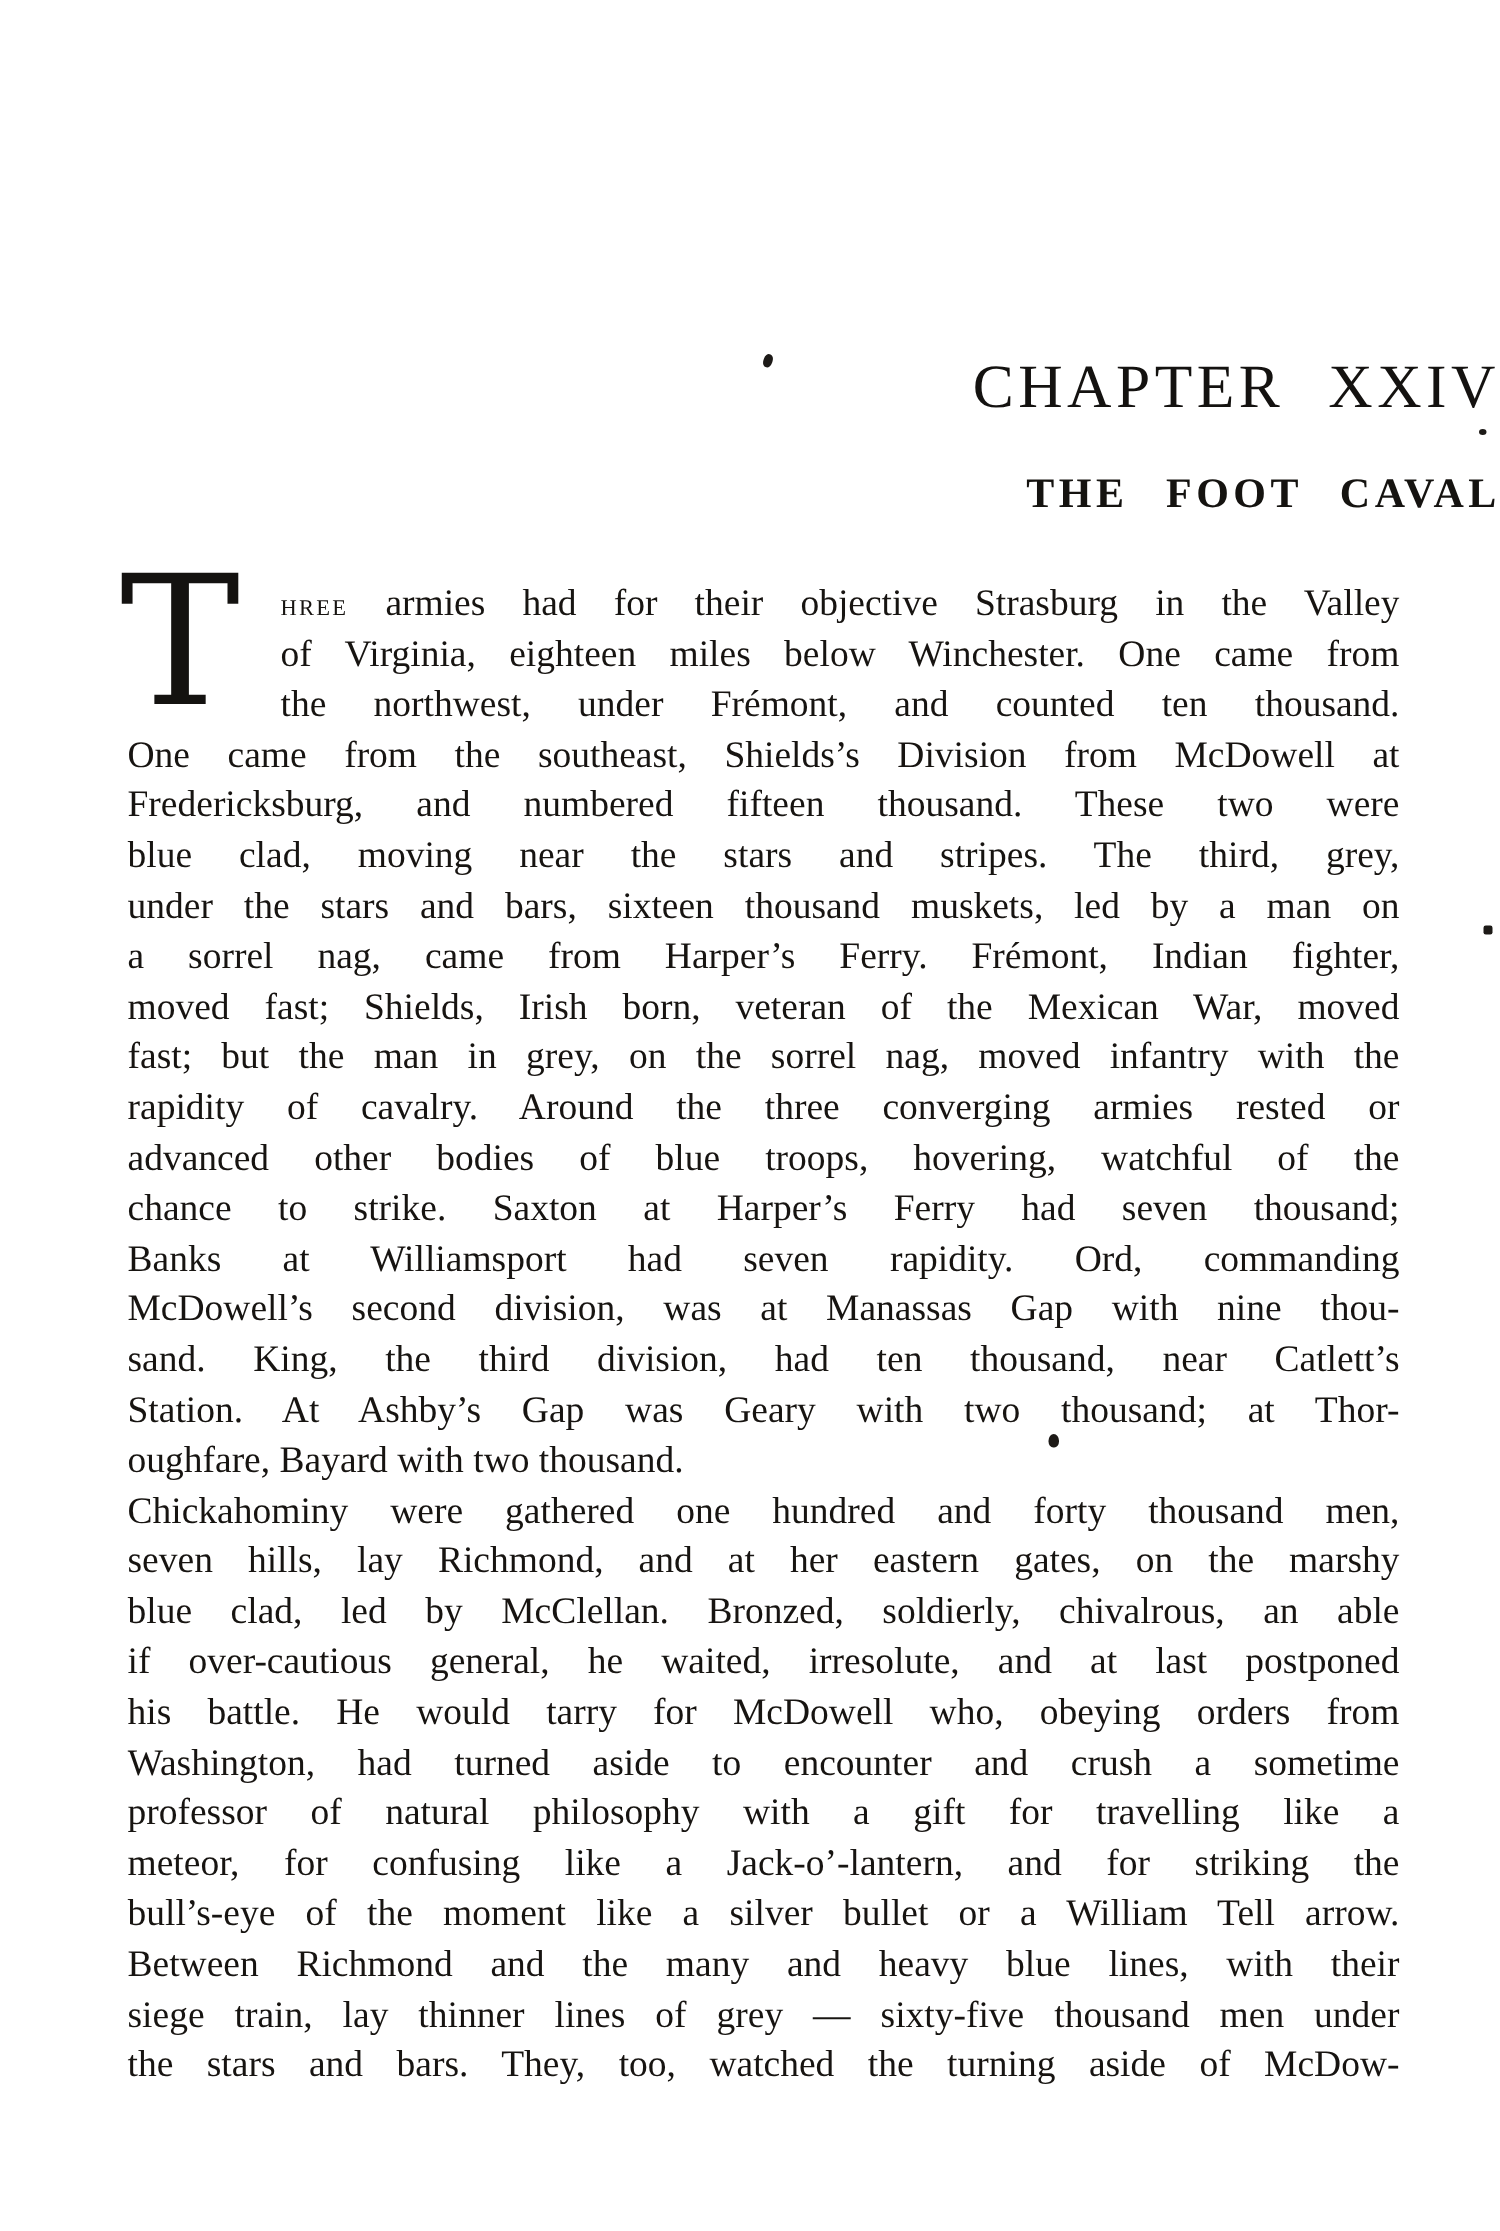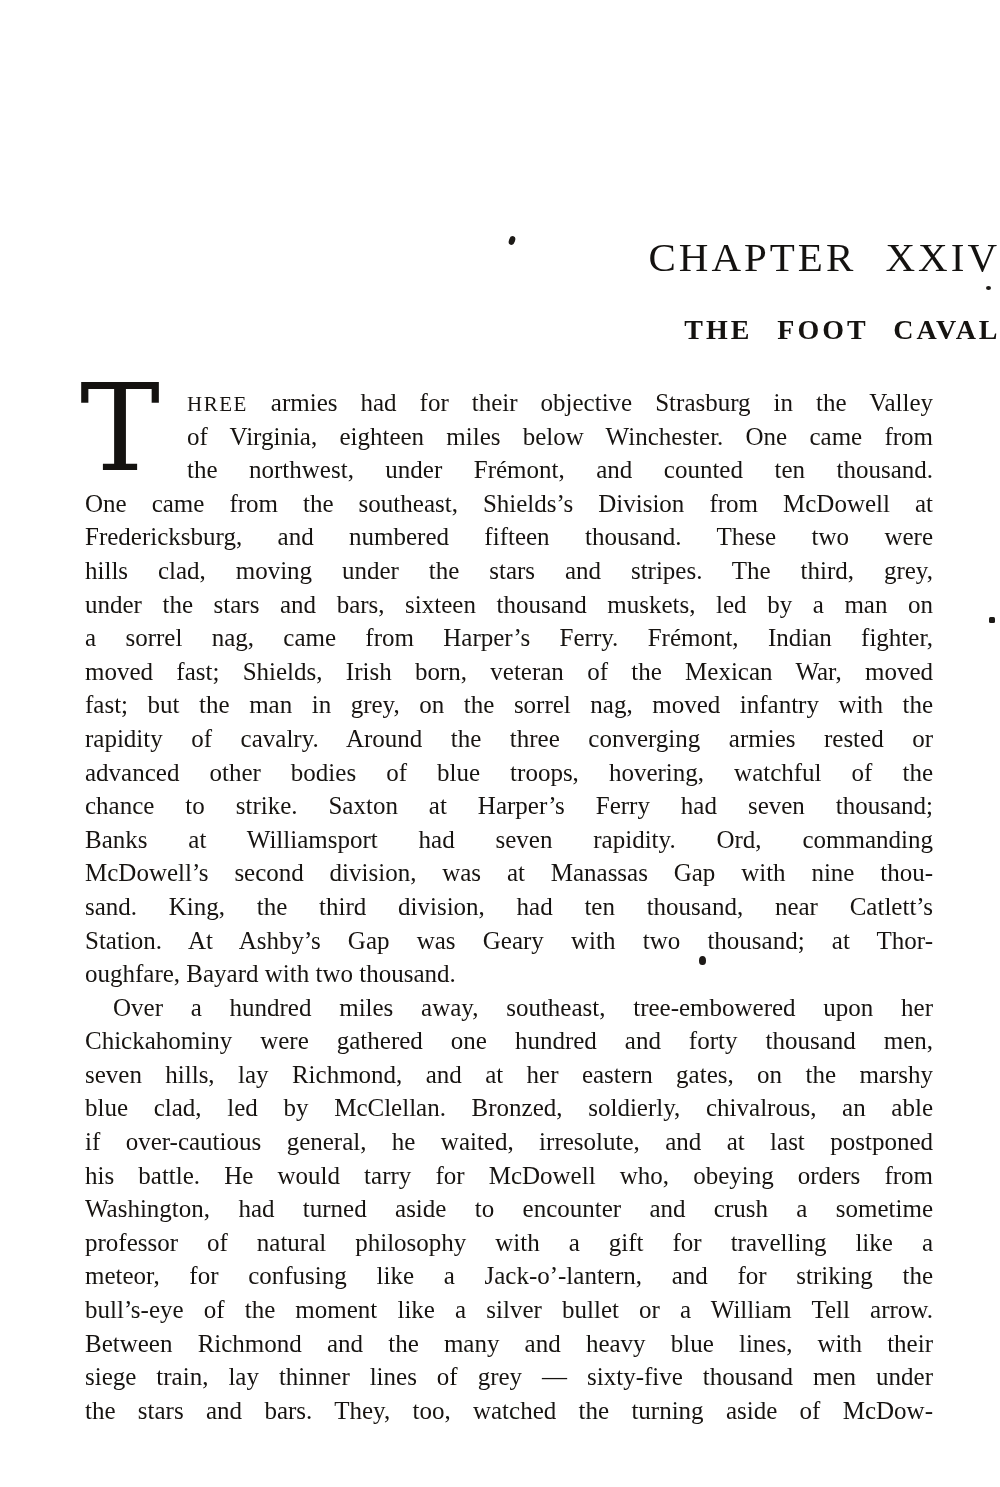--- a/index.html
+++ b/index.html
@@ -60,21 +60,21 @@
     position: absolute;
     left: -5px;
     top: -17px;
     font-family: "DejaVu Serif", serif;
     font-size: 120px;
     line-height: 1;
     font-weight: normal;
     color: #141210;
   }
   .sc {
-    font-size: 21px;
+    font-size: 15px;
     letter-spacing: 1.5px;
     margin-top: 28px;
   }
   .speck {
     position: absolute;
     background: #1d1a17;
     border-radius: 50%;
   }
   .speck.title-tick { left: 509px; top: 236px; width: 6px; height: 9px; border-radius: 45%; transform: rotate(18deg); }
   .speck.margin-dot-1 { left: 986px; top: 286px; width: 5px; height: 4px; }
@@ -90,35 +90,34 @@
   <div class="chapter-subtitle">THE FOOT CAVALRY</div>
 
   <div class="bodytext">
     <div class="dropcap">T</div>
 
     <div class="ln cap"><span class="sc">HREE</span> <span>armies had for their objective Strasburg in the Valley</span></div>
     <div class="ln cap">of Virginia, eighteen miles below Winchester. One came from</div>
     <div class="ln cap">the northwest, under Frémont, and counted ten thousand.</div>
     <div class="ln">One came from the southeast, Shields’s Division from McDowell at</div>
     <div class="ln">Fredericksburg, and numbered fifteen thousand.  These two were</div>
-    <div class="ln">hills clad, moving under the stars and stripes.  The third, grey,</div>
+    <div class="ln">blue clad, moving near the stars and stripes.  The third, grey,</div>
     <div class="ln">under the stars and bars, sixteen thousand muskets, led by a man on</div>
     <div class="ln">a sorrel nag, came from Harper’s Ferry.  Frémont, Indian fighter,</div>
     <div class="ln">moved fast; Shields, Irish born, veteran of the Mexican War, moved</div>
     <div class="ln">fast; but the man in grey, on the sorrel nag, moved infantry with the</div>
     <div class="ln">rapidity of cavalry.  Around the three converging armies rested or</div>
     <div class="ln">advanced other bodies of blue troops, hovering, watchful of the</div>
     <div class="ln">chance to strike.  Saxton at Harper’s Ferry had seven thousand;</div>
     <div class="ln">Banks at Williamsport had seven rapidity.  Ord, commanding</div>
     <div class="ln">McDowell’s second division, was at Manassas Gap with nine thou-</div>
     <div class="ln">sand.  King, the third division, had ten thousand, near Catlett’s</div>
     <div class="ln">Station.  At Ashby’s Gap was Geary with two thousand; at Thor-</div>
     <div class="ln nojust">oughfare, Bayard with two thousand.</div>
 
-    <div class="ln ind">Over a hundred miles away, southeast, tree-embowered upon her</div>
     <div class="ln">Chickahominy were gathered one hundred and forty thousand men,</div>
     <div class="ln">seven hills, lay Richmond, and at her eastern gates, on the marshy</div>
     <div class="ln">blue clad, led by McClellan.  Bronzed, soldierly, chivalrous, an able</div>
     <div class="ln">if over-cautious general, he waited, irresolute, and at last postponed</div>
     <div class="ln">his battle.  He would tarry for McDowell who, obeying orders from</div>
     <div class="ln">Washington, had turned aside to encounter and crush a sometime</div>
     <div class="ln">professor of natural philosophy with a gift for travelling like a</div>
     <div class="ln">meteor, for confusing like a  Jack-o’-lantern, and for striking the</div>
     <div class="ln">bull’s-eye of the moment like a silver bullet or a William Tell arrow.</div>
     <div class="ln">Between Richmond and the many and heavy blue lines, with their</div>

